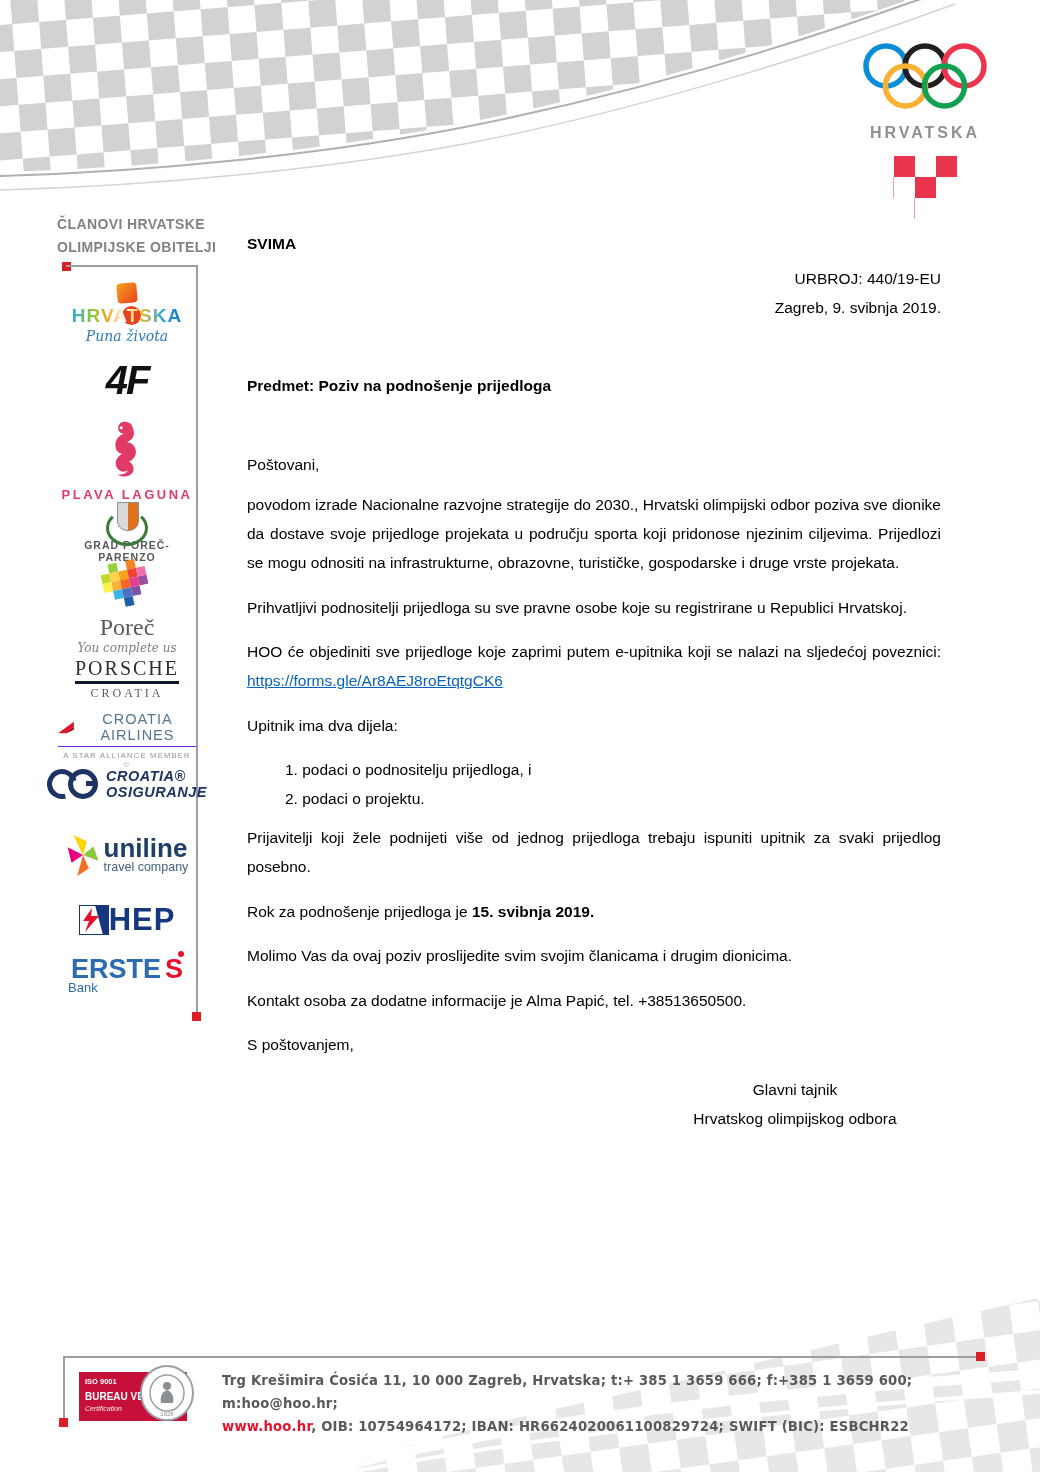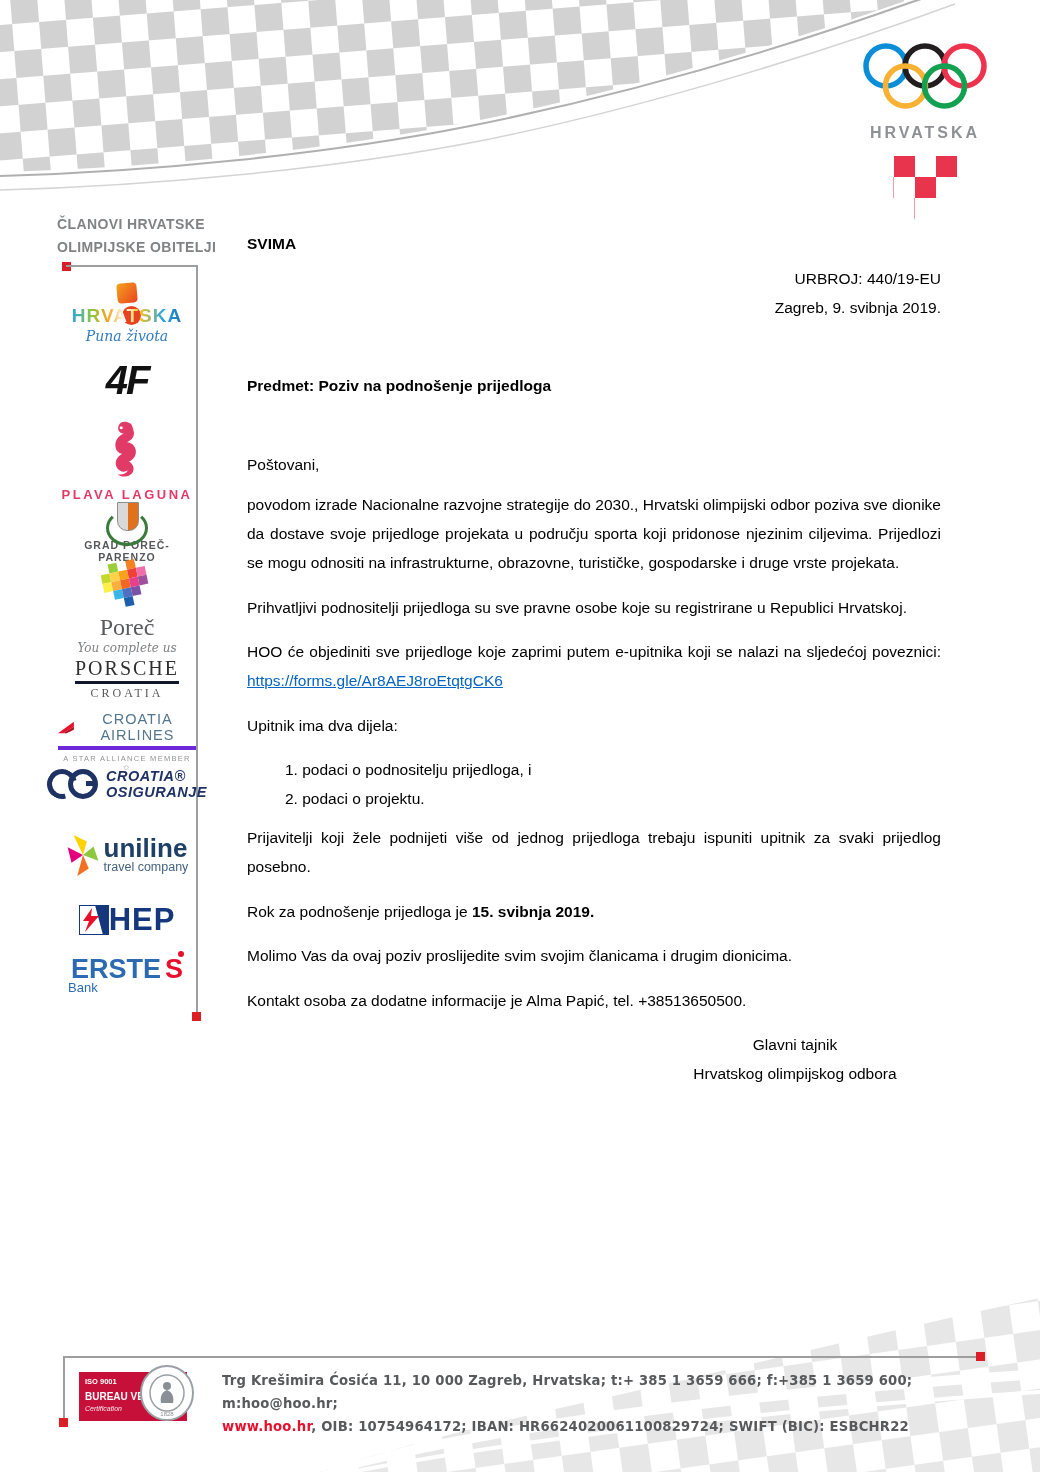--- a/index.html
+++ b/index.html
@@ -60,21 +60,21 @@
   .gp-name{font-size:10.5px;font-weight:bold;color:#56575a;letter-spacing:1px;}
 
   .porec-name{font-family:"Liberation Serif",serif;font-size:24px;color:#5a5b5e;margin-top:0;}
   .porec-tag{font-family:"DejaVu Serif",serif;font-style:italic;font-size:12px;color:#7e8083;}
 
   .porsche-name{display:inline-block;font-family:"Liberation Serif",serif;font-size:20px;
     color:#2f2f31;letter-spacing:2px;border-bottom:3px solid #0f172a;padding-bottom:1px;}
   .porsche-sub{font-family:"Liberation Serif",serif;font-size:12px;color:#5a5a5c;letter-spacing:3px;margin-top:2px;}
 
   .ca-row{display:flex;align-items:center;justify-content:center;gap:5px;
-    border-bottom:4px solid #6d28d9;padding-bottom:3px;}
+    border-bottom:1px solid #6d28d9;padding-bottom:3px;}
   .ca-name{font-size:14.5px;color:#54768e;letter-spacing:1px;}
   .ca-sub{margin-top:4px;font-size:7.5px;color:#919396;letter-spacing:1.3px;}
 
   .co-row{display:flex;align-items:center;justify-content:center;gap:8px;}
   .co-icon{display:flex;align-items:center;}
   .co-c,.co-g{display:inline-block;width:20px;height:20px;border:5px solid #1e3264;border-radius:50%;}
   .co-c{border-right-color:transparent;transform:rotate(30deg);}
   .co-g{margin-left:-9px;position:relative;}
   .co-bar{position:absolute;right:-3px;top:7px;width:10px;height:5px;background:#1e3264;}
   .co-text{text-align:left;font-weight:bold;color:#1e3264;font-size:14.5px;line-height:16px;letter-spacing:.5px;font-style:italic;}
@@ -305,20 +305,21 @@
     <p class="para"><span>HOO će objediniti sve prijedloge koje zaprimi putem e-upitnika koji se nalazi na sljedećoj poveznici: </span><a class="formlink" href="#">https://forms.gle/Ar8AEJ8roEtqtgCK6</a></p>
     <p class="para">Upitnik ima dva dijela:</p>
     <div class="plist">
       <div>1. podaci o podnositelju prijedloga, i</div>
       <div>2. podaci o projektu.</div>
     </div>
     <p class="para">Prijavitelji koji žele podnijeti više od jednog prijedloga trebaju ispuniti upitnik za svaki prijedlog posebno.</p>
     <p class="para"><span>Rok za podnošenje prijedloga je </span><b>15. svibnja 2019.</b></p>
     <p class="para">Molimo Vas da ovaj poziv proslijedite svim svojim članicama i drugim dionicima.</p>
     <p class="para">Kontakt osoba za dodatne informacije je Alma Papić, tel. +38513650500.</p>
+    <p class="para">S poštovanjem,</p>
     <div class="sig">
       <div>Glavni tajnik</div>
       <div>Hrvatskog olimpijskog odbora</div>
     </div>
   </div>
 
   <div class="footer">
     <div class="f-rule"></div>
     <div class="fr-sq f-sq-r"></div>
     <div class="f-vline"></div>

